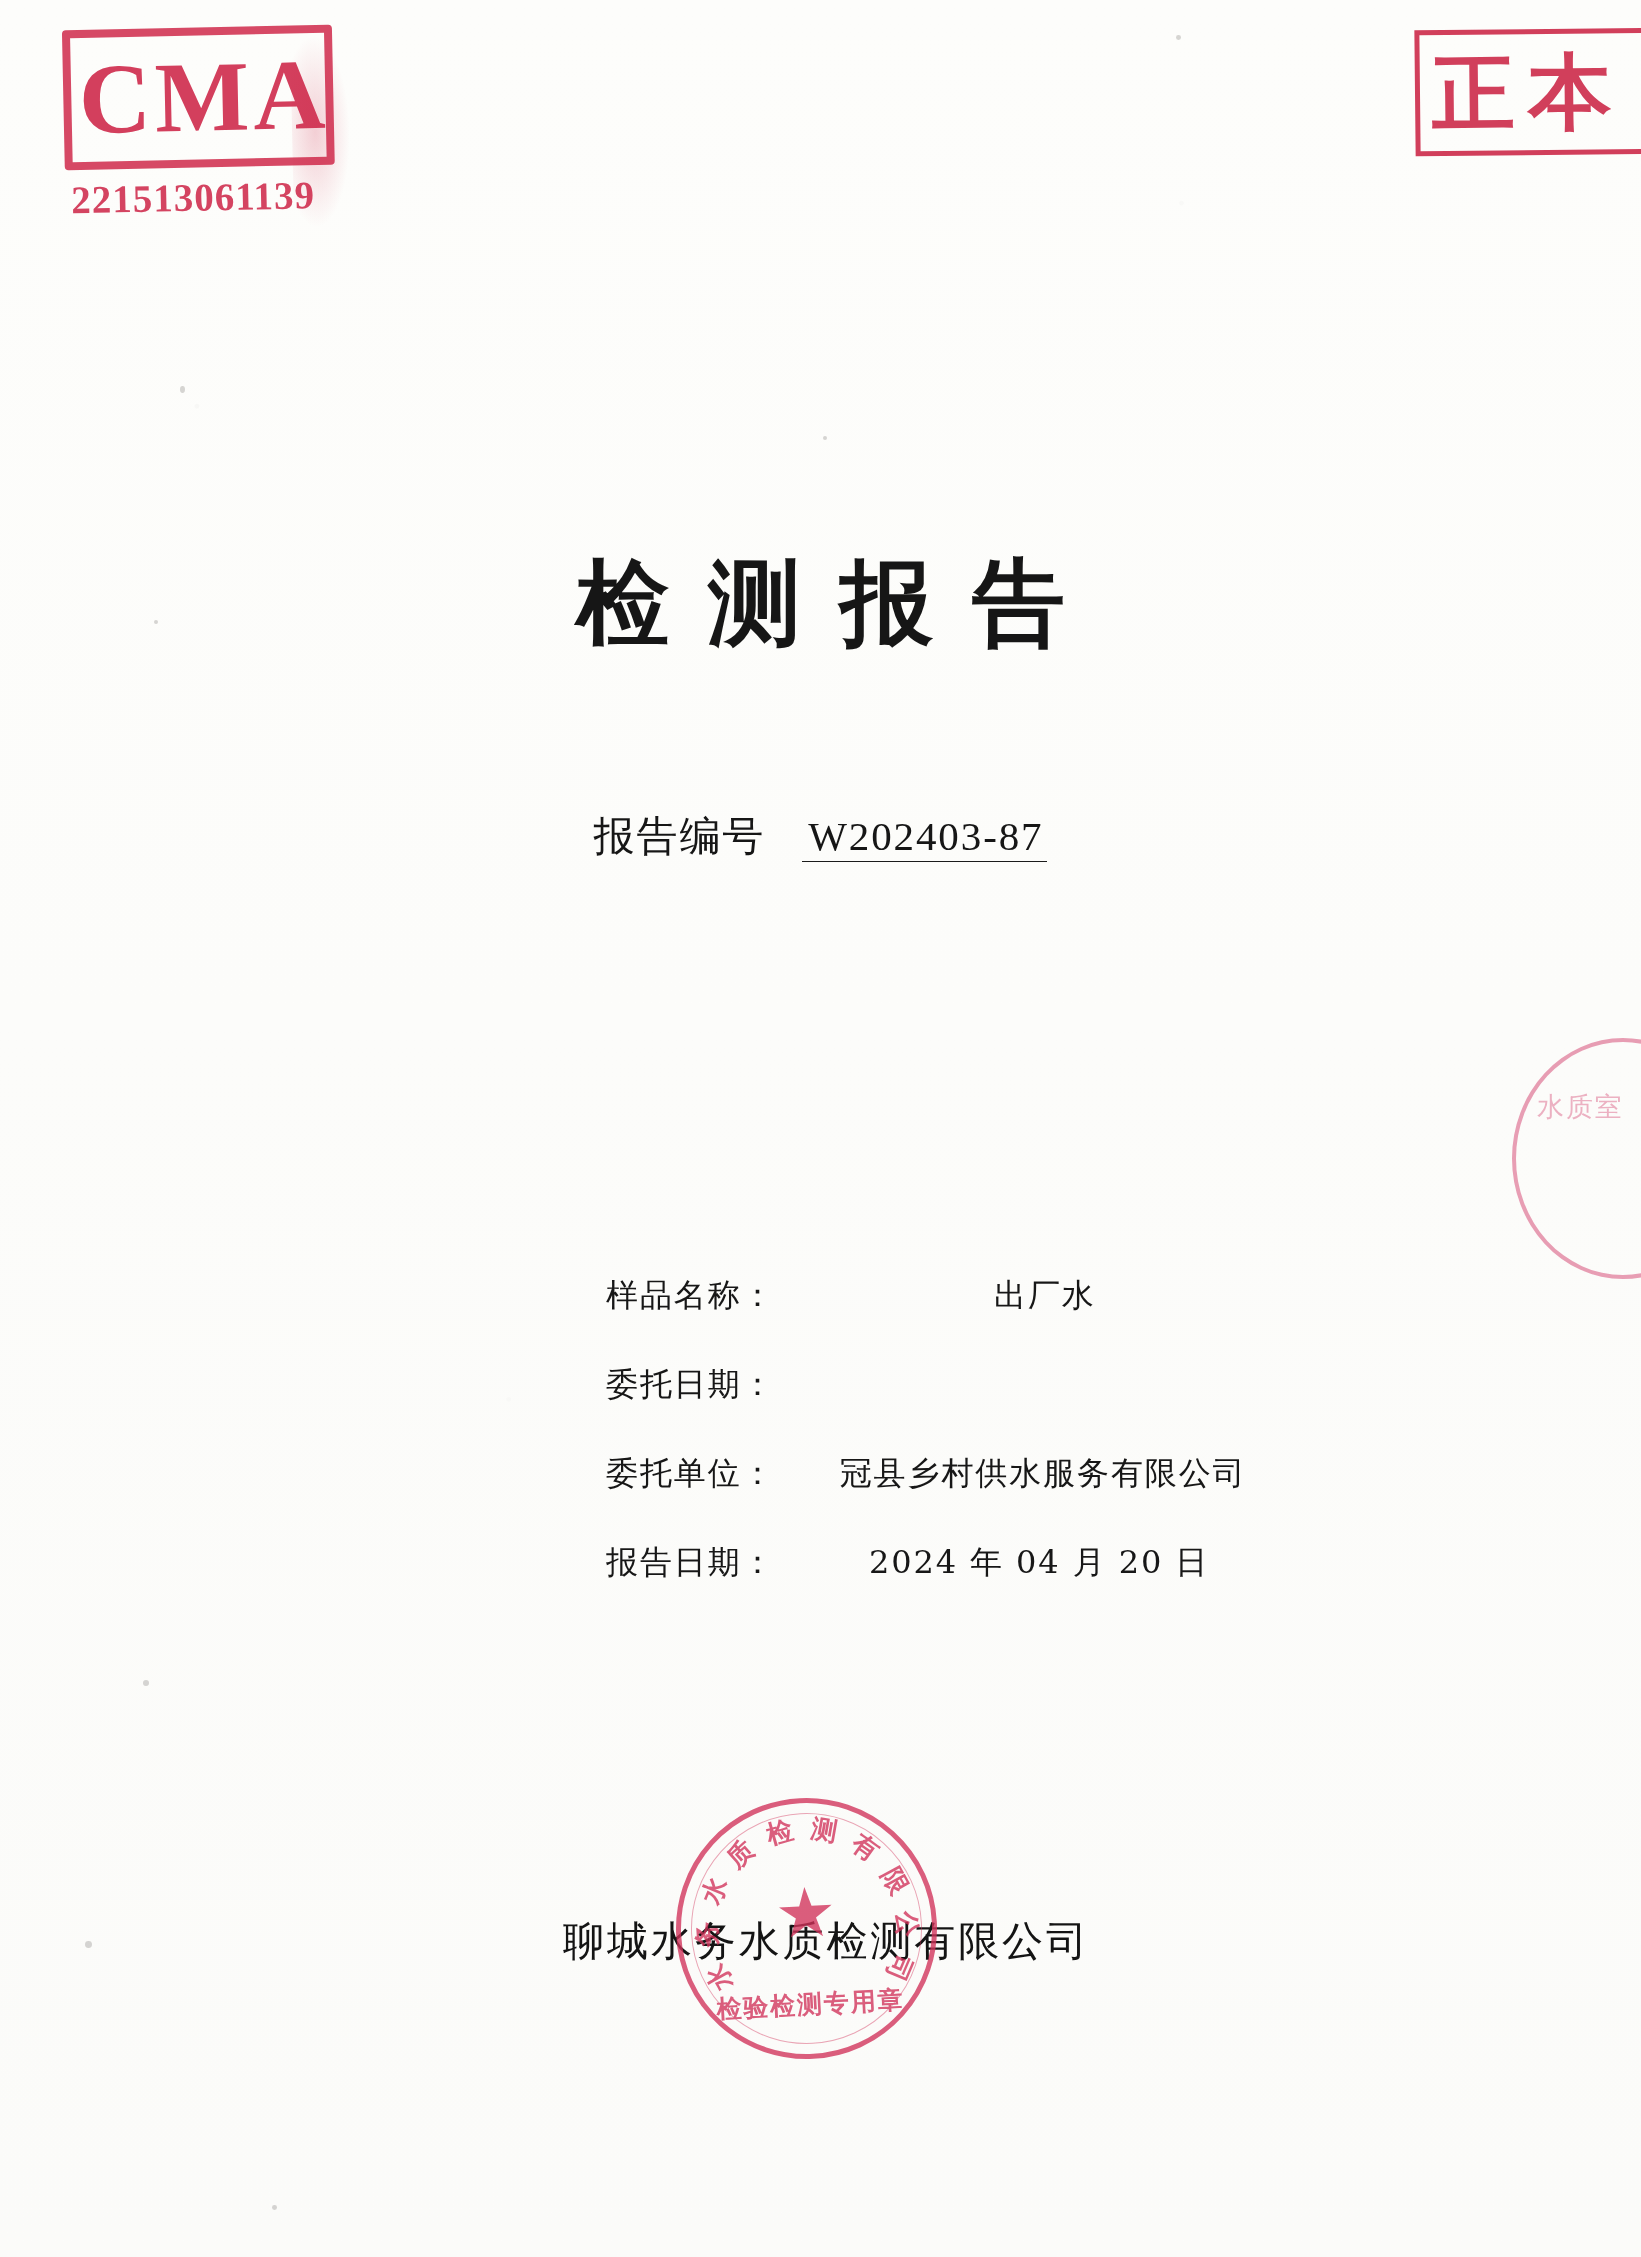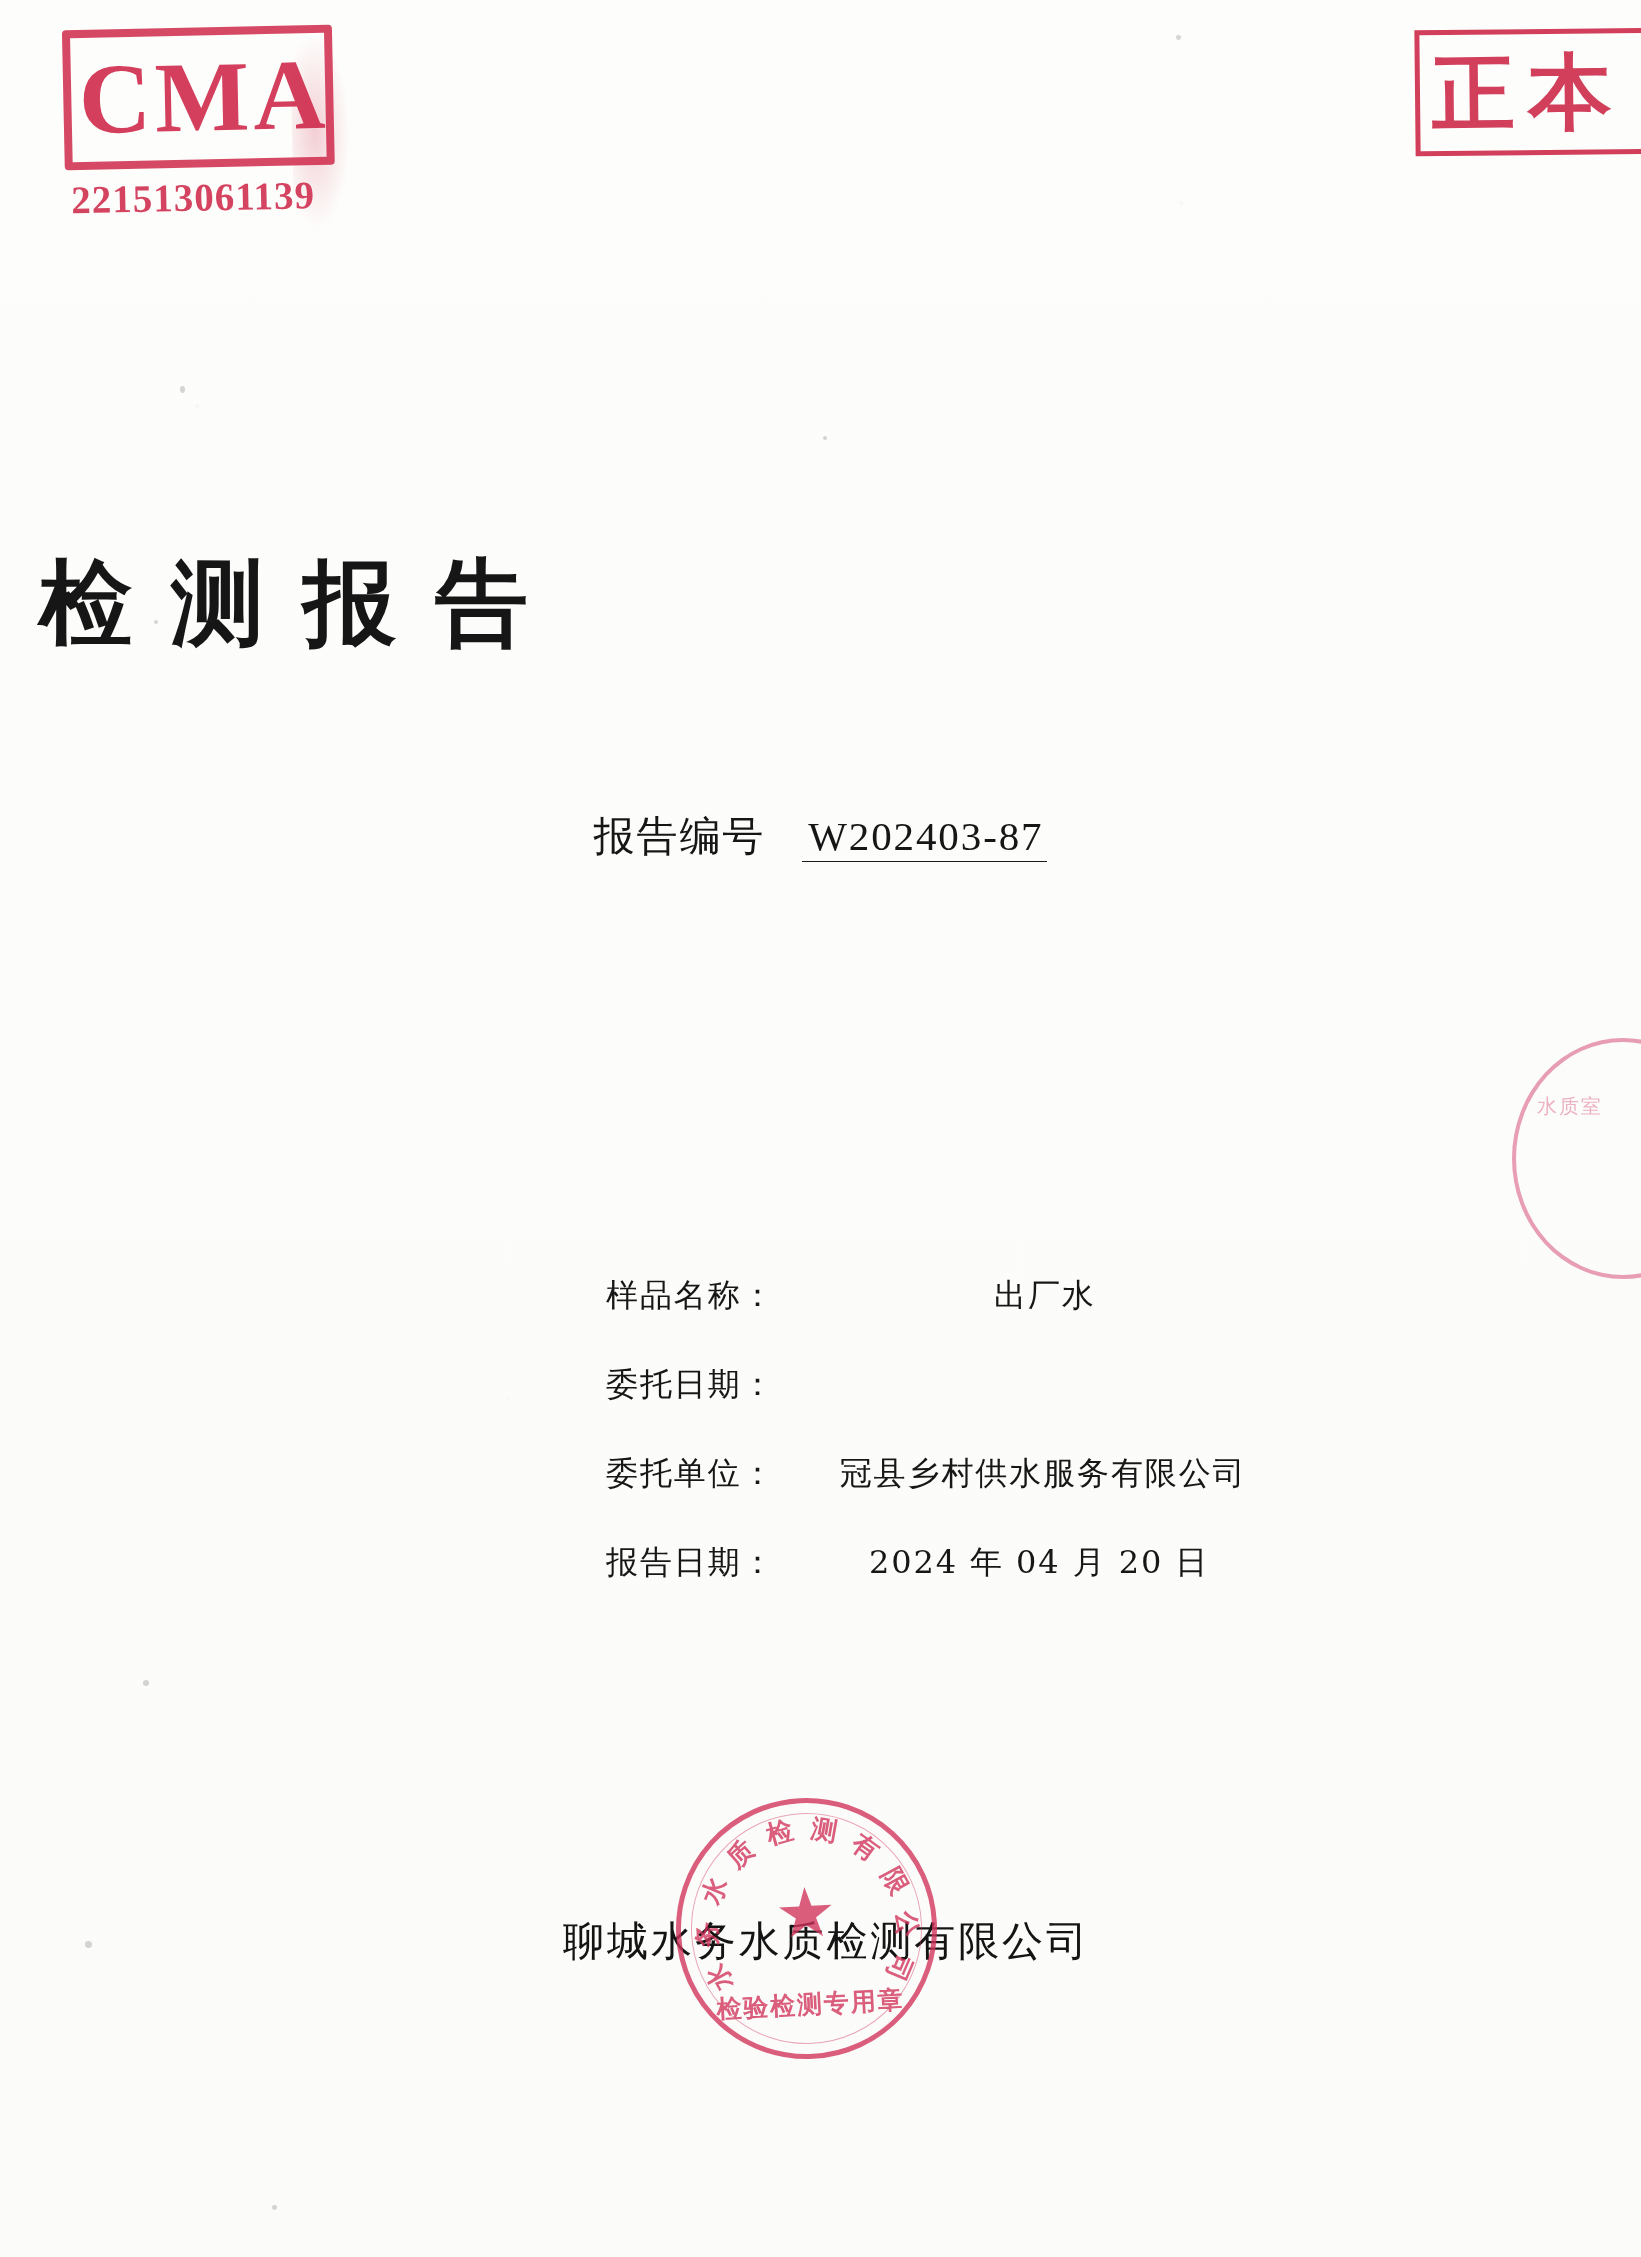--- a/index.html
+++ b/index.html
@@ -114,20 +114,21 @@
     color: #cc2546;
     white-space: nowrap;
   }
 
   
   .report-title {
     position: absolute;
     left: 0;
     right: 0;
     top: 541px;
+    text-align: center;
     font-family: "DejaVu Serif", "Liberation Serif", serif;
     font-weight: 700;
     font-size: 93px;
     letter-spacing: 39px;
     text-indent: 39px;
     color: #161616;
   }
 
   
   .report-no-row {
@@ -267,21 +268,21 @@
     border-radius: 50%;
     border: 4.8px solid #d7517a;
     box-sizing: border-box;
     opacity: 0.55;
   }
   .edge-seal-chars {
     position: absolute;
     left: 21px;
     top: 44px;
     font-family: "DejaVu Serif", "Liberation Serif", serif;
-    font-size: 20px;
+    font-size: 27px;
     line-height: 41px;
     color: #d7517a;
     letter-spacing: 1.9px;
     opacity: 0.8;
   }
 </style>
 </head>
 <body>
 
 <div class="paper">

